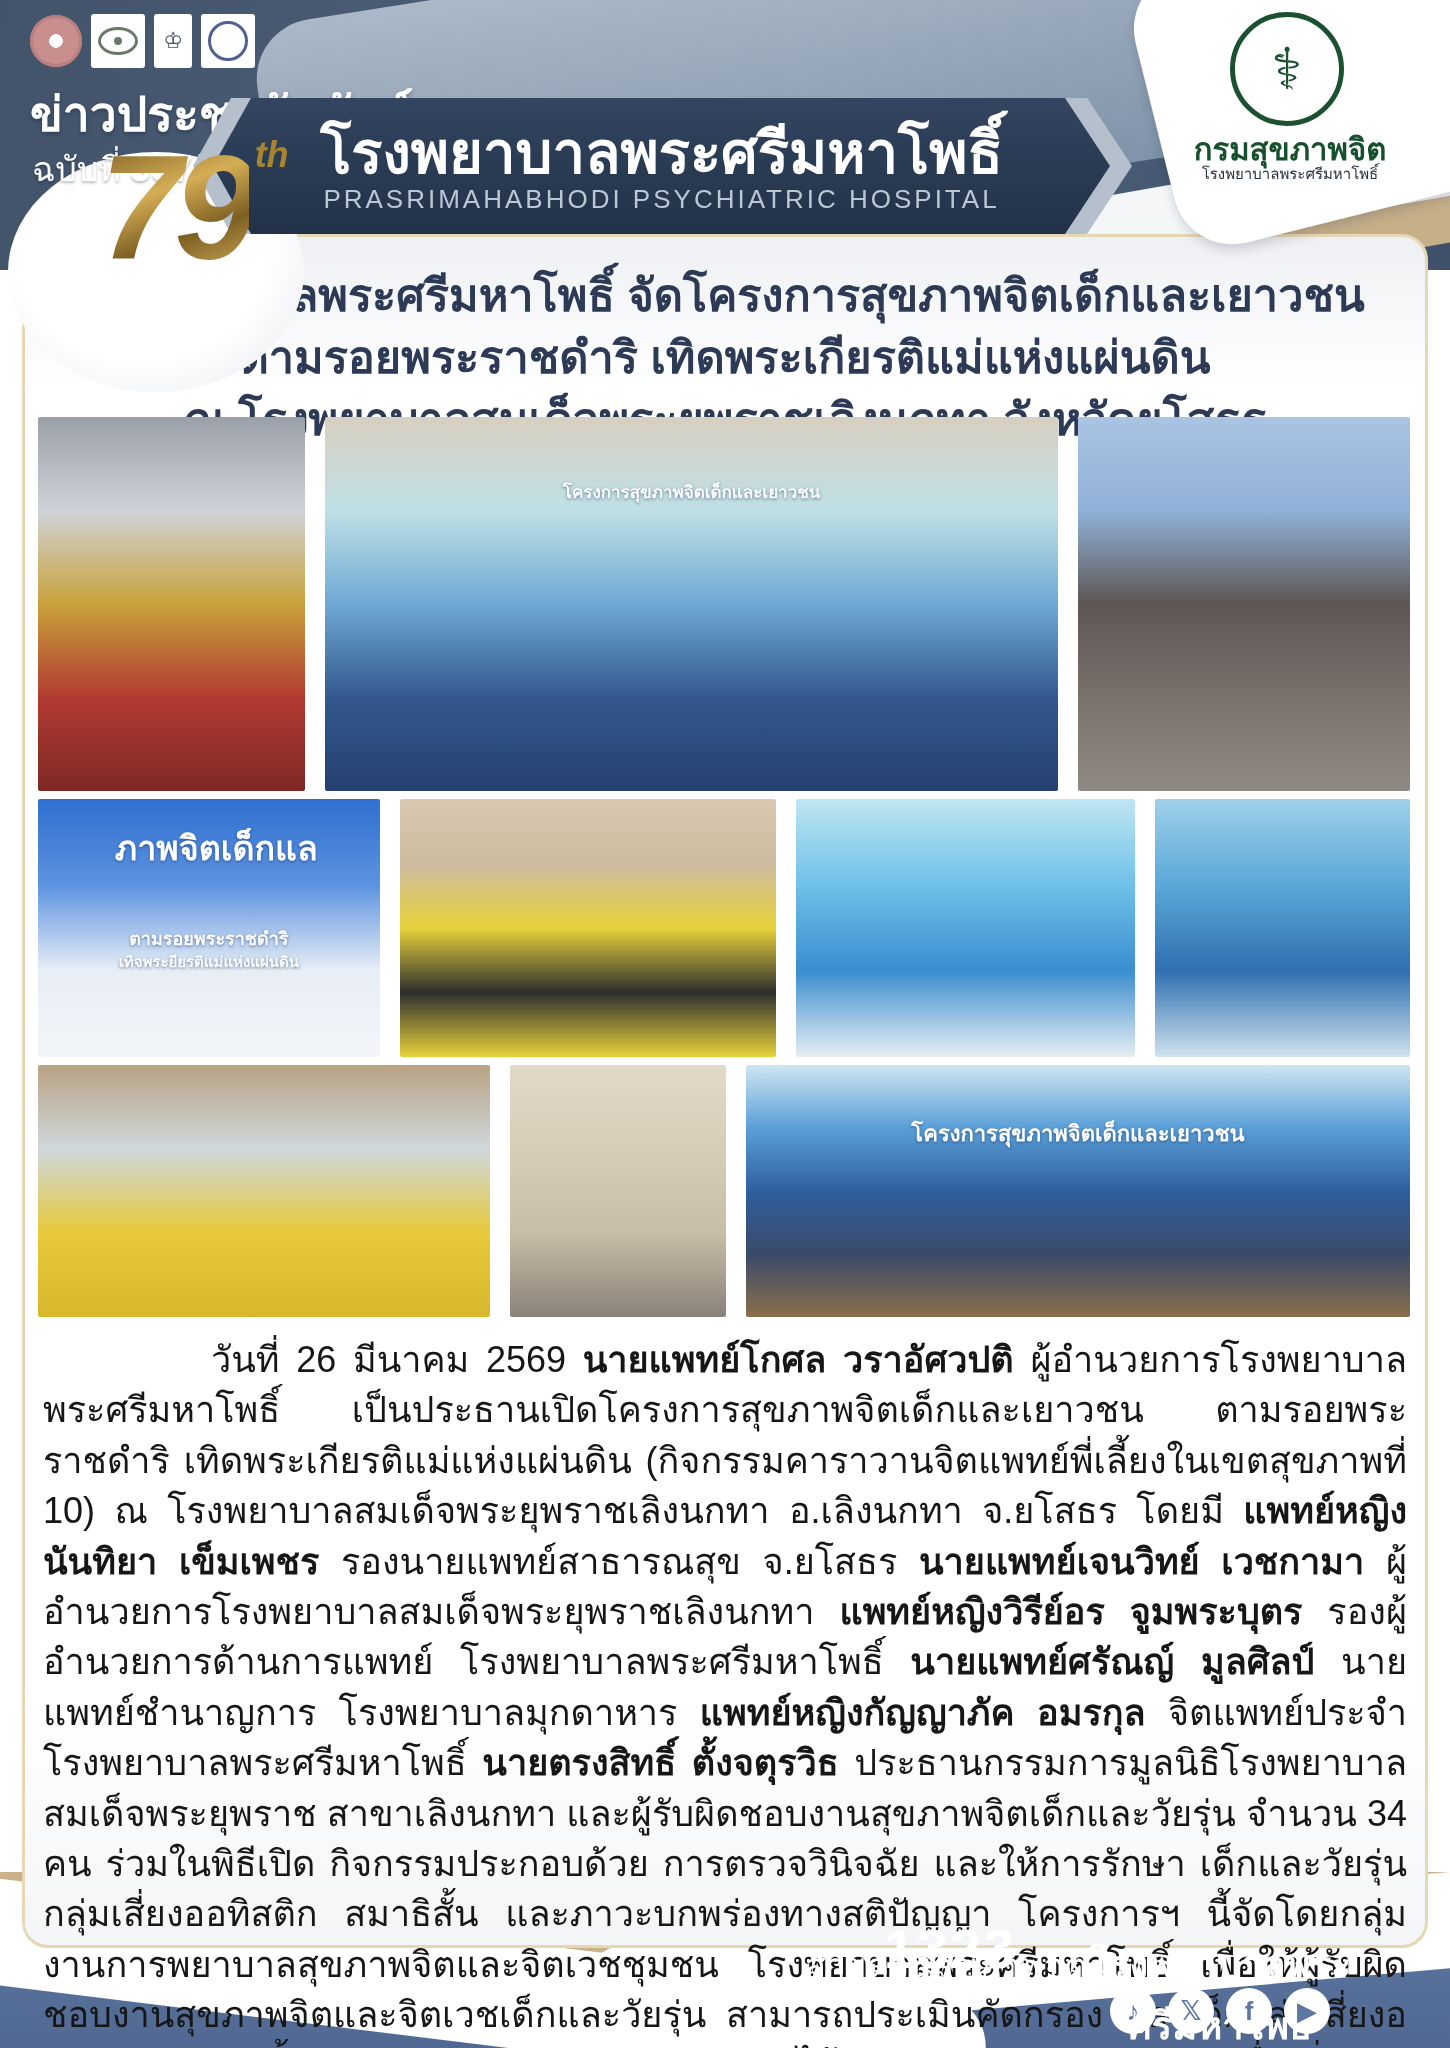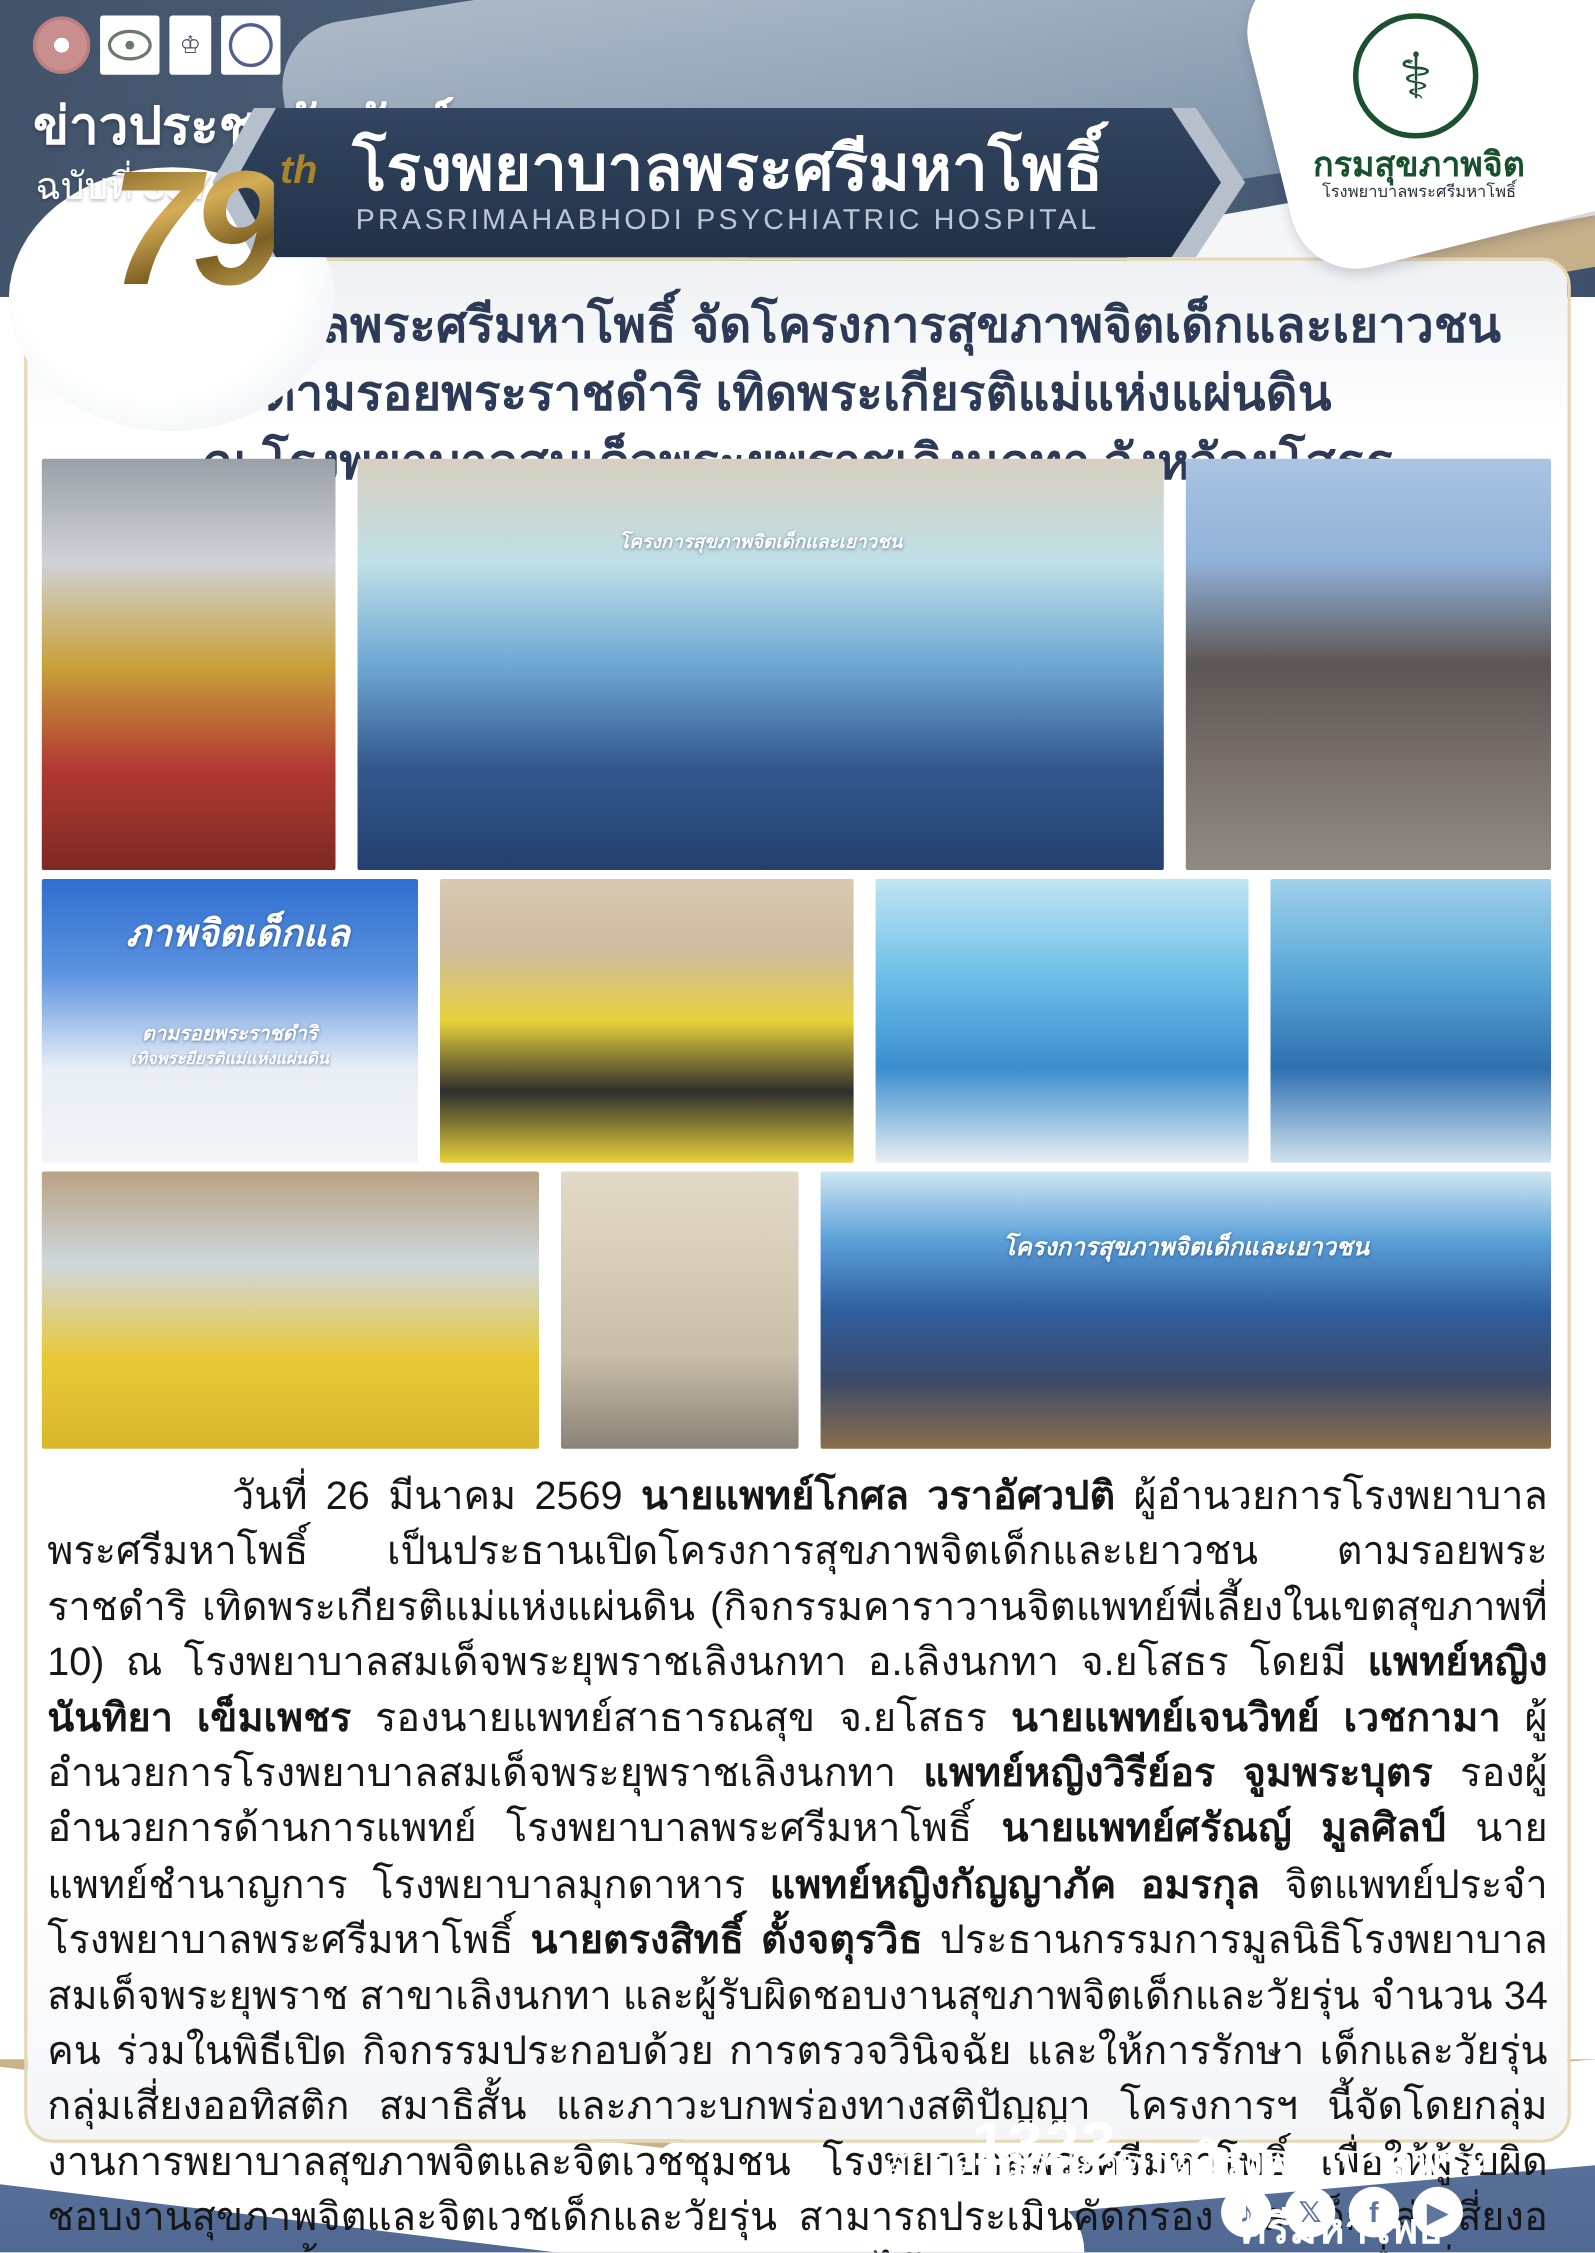--- a/index.html
+++ b/index.html
@@ -31,21 +31,21 @@
             border-radius:48px;transform:rotate(-5deg);}
 
   
   .card{position:absolute;left:22px;top:234px;width:1400px;height:1708px;z-index:2;
         background:linear-gradient(180deg,#eef0f3 0px,#ffffff 150px,#ffffff 85%,#f4f5f7 100%);
         border:3px solid #e6d8b4;border-radius:26px;}
   .headline{position:absolute;left:0;top:28px;width:100%;text-align:center;
             color:#2c3a55;font-weight:bold;font-size:45px;line-height:1.38;}
   
   .collage{position:absolute;left:13px;top:180px;width:1372px;}
-  .prow{display:flex;gap:20px;margin-bottom:8px;font-style:italic;}
+  .prow{display:flex;gap:20px;margin-bottom:8px;}
   .photo{position:relative;height:100%;overflow:hidden;border-radius:2px;}
   .cap{position:absolute;left:0;right:0;text-align:center;color:#fff;
        text-shadow:0 1px 3px rgba(10,40,90,.55);padding:1px 6px;white-space:nowrap;overflow:hidden;}
   
   .body-text{position:absolute;left:18px;top:1098px;width:1364px;font-size:36px;line-height:1.40;
              color:#161616;text-align:justify;text-indent:168px;}
 
   
   .badges{position:absolute;left:30px;top:14px;display:flex;gap:9px;align-items:center;z-index:4;}
   .badge{display:flex;align-items:center;justify-content:center;}

